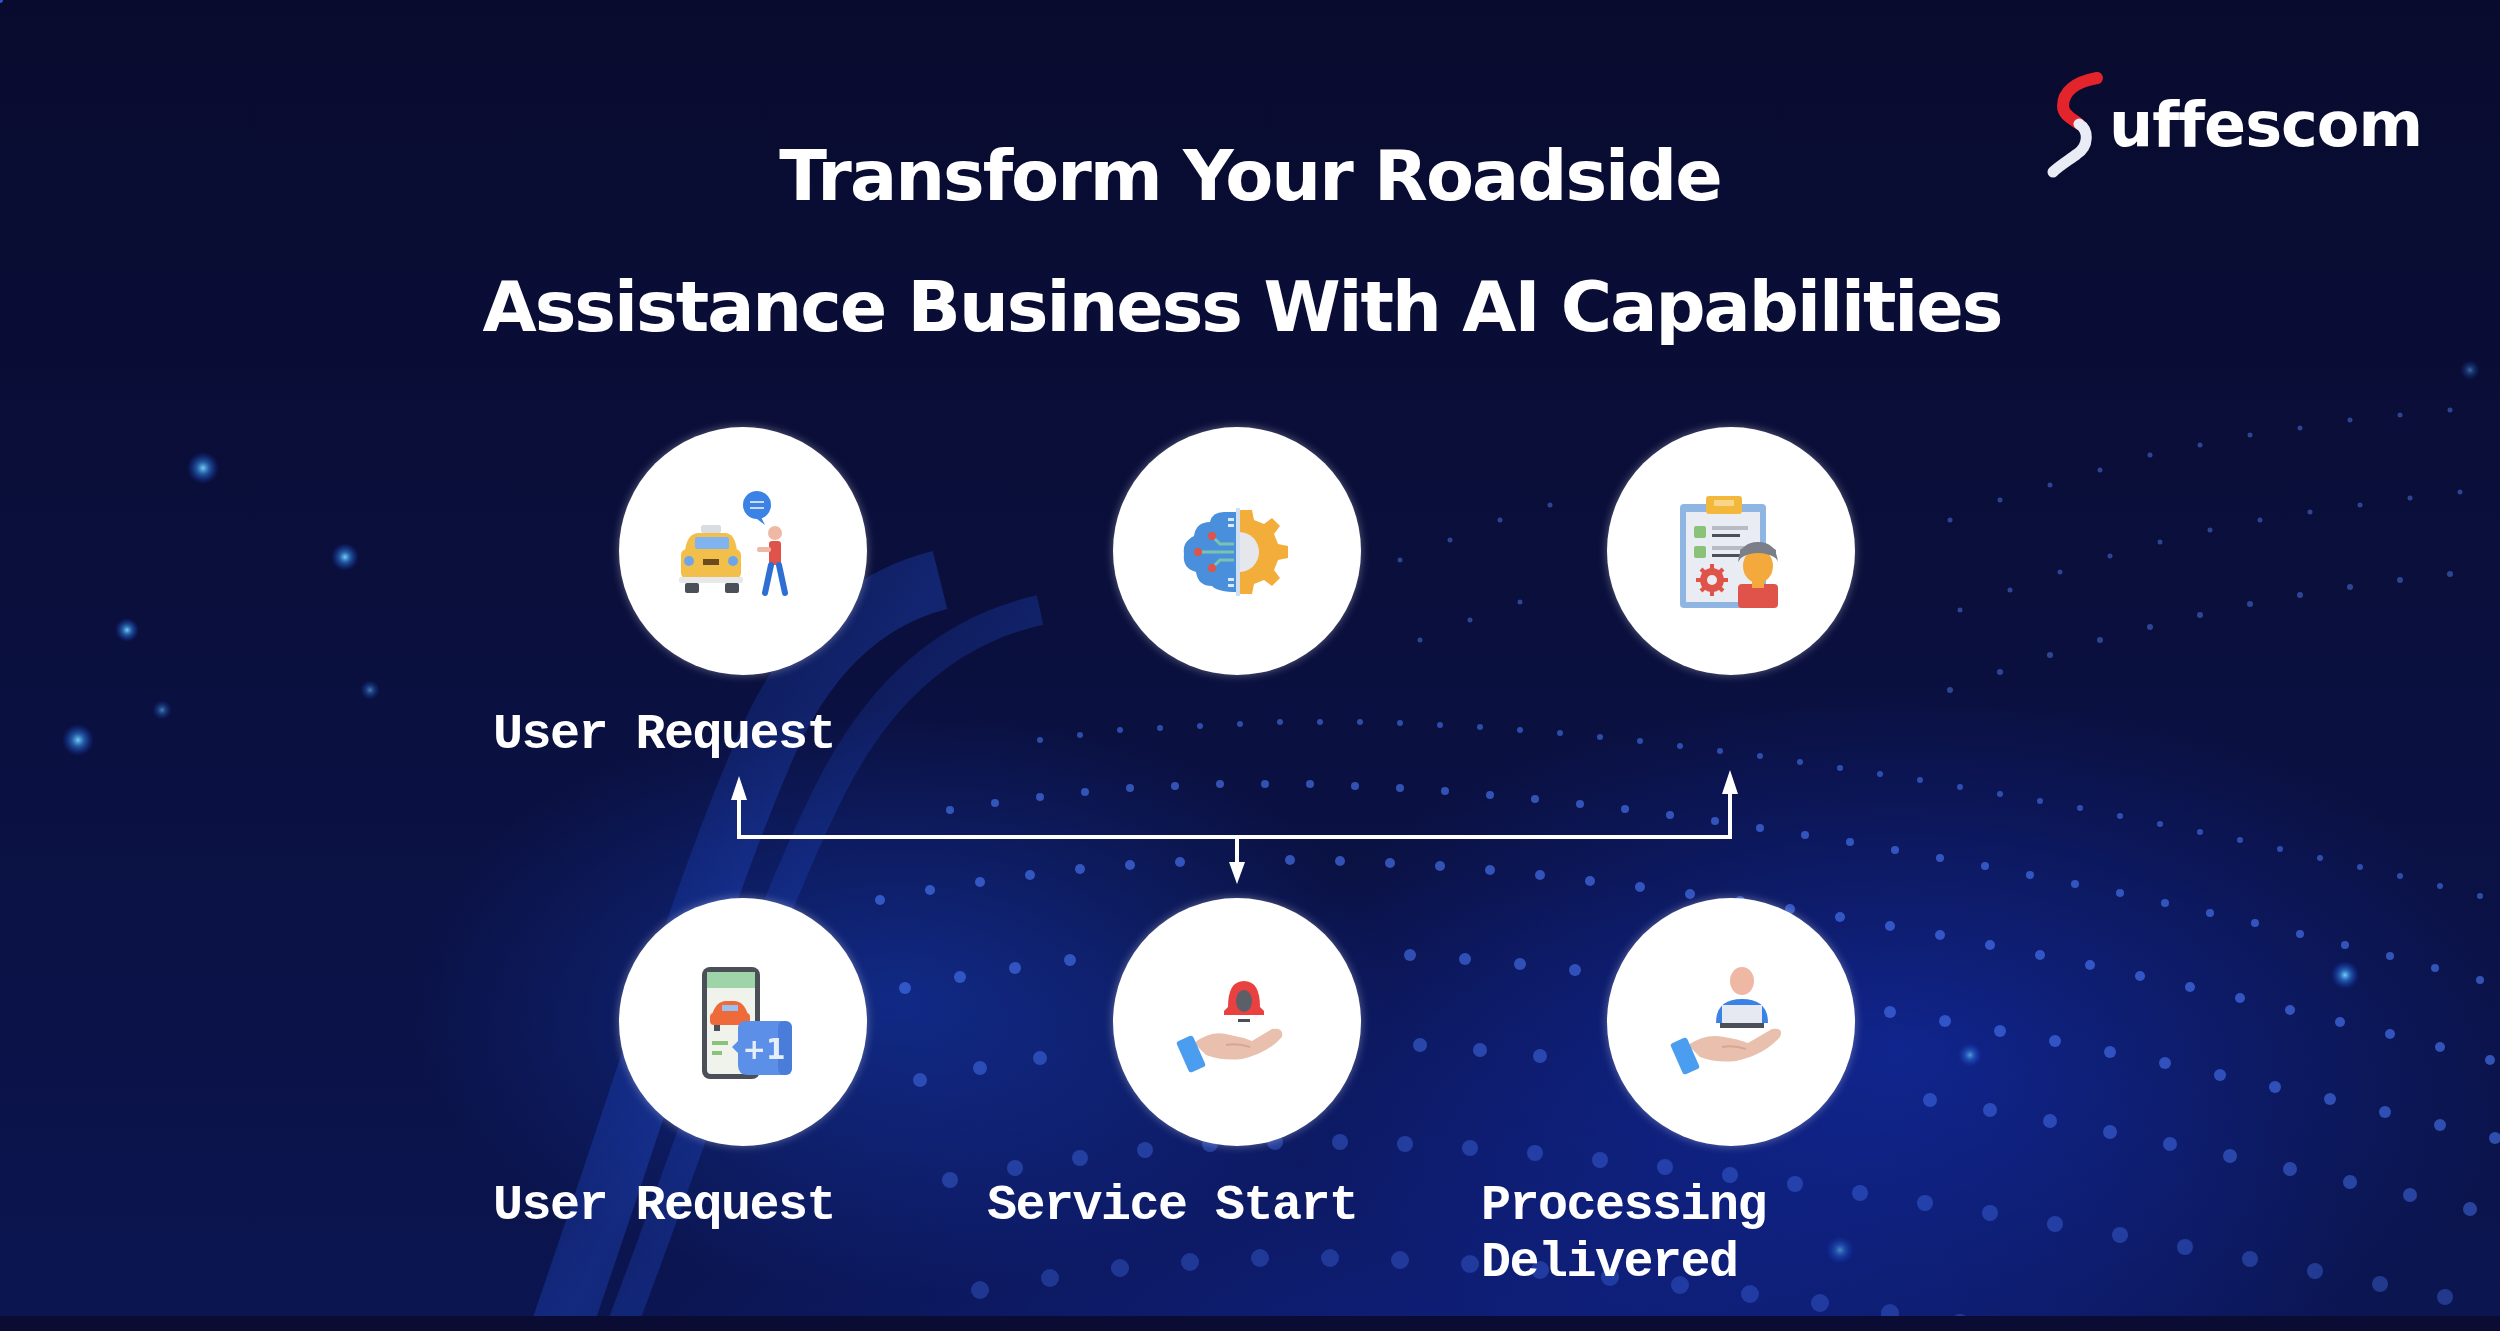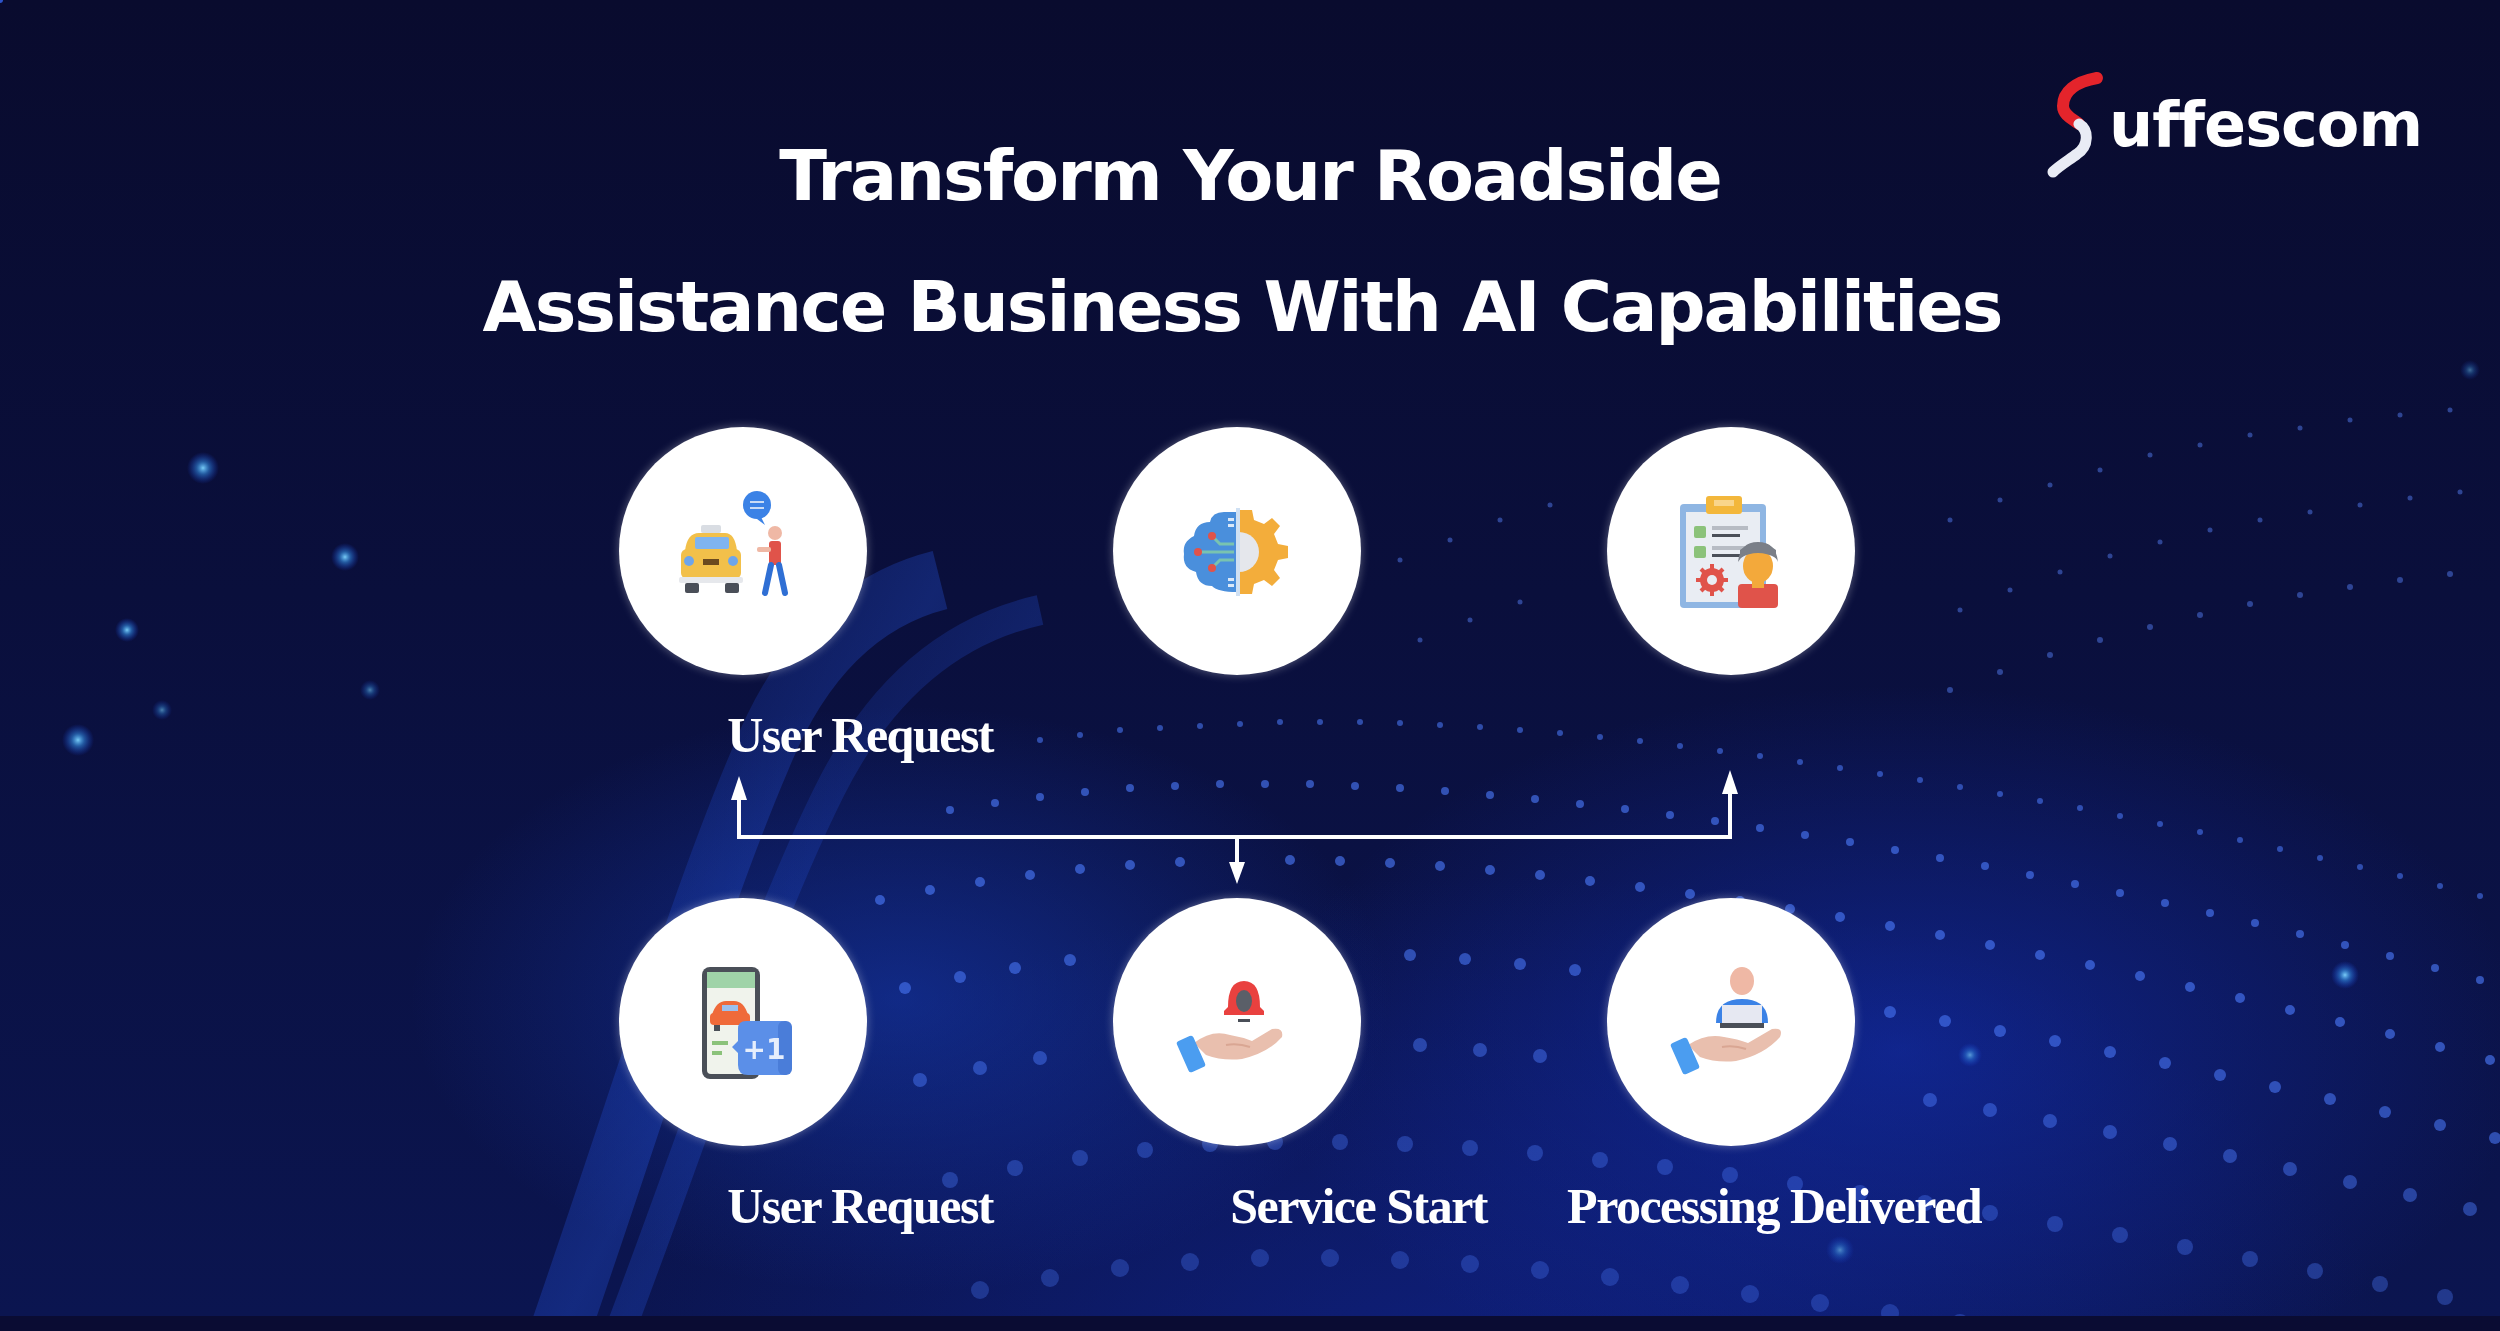--- a/index.html
+++ b/index.html
@@ -69,23 +69,23 @@
     background: #ffffff;
     box-shadow: 0 0 10px rgba(255,255,255,0.35);
     display: flex;
     align-items: center;
     justify-content: center;
   }
   .node svg { display: block; }
   .label {
     position: absolute;
     width: 500px;
-    text-align: right;
+    text-align: left;
     color: #ffffff;
-    font-family: Liberation Serif, serif;
+    font-family: Liberation Mono, monospace;
     font-size: 50px;
     letter-spacing: -1.5px;
     font-weight: 600;
   }
   .connector {
     position: absolute;
     left: 0;
     top: 0;
     width: 2500px;
     height: 1331px;

